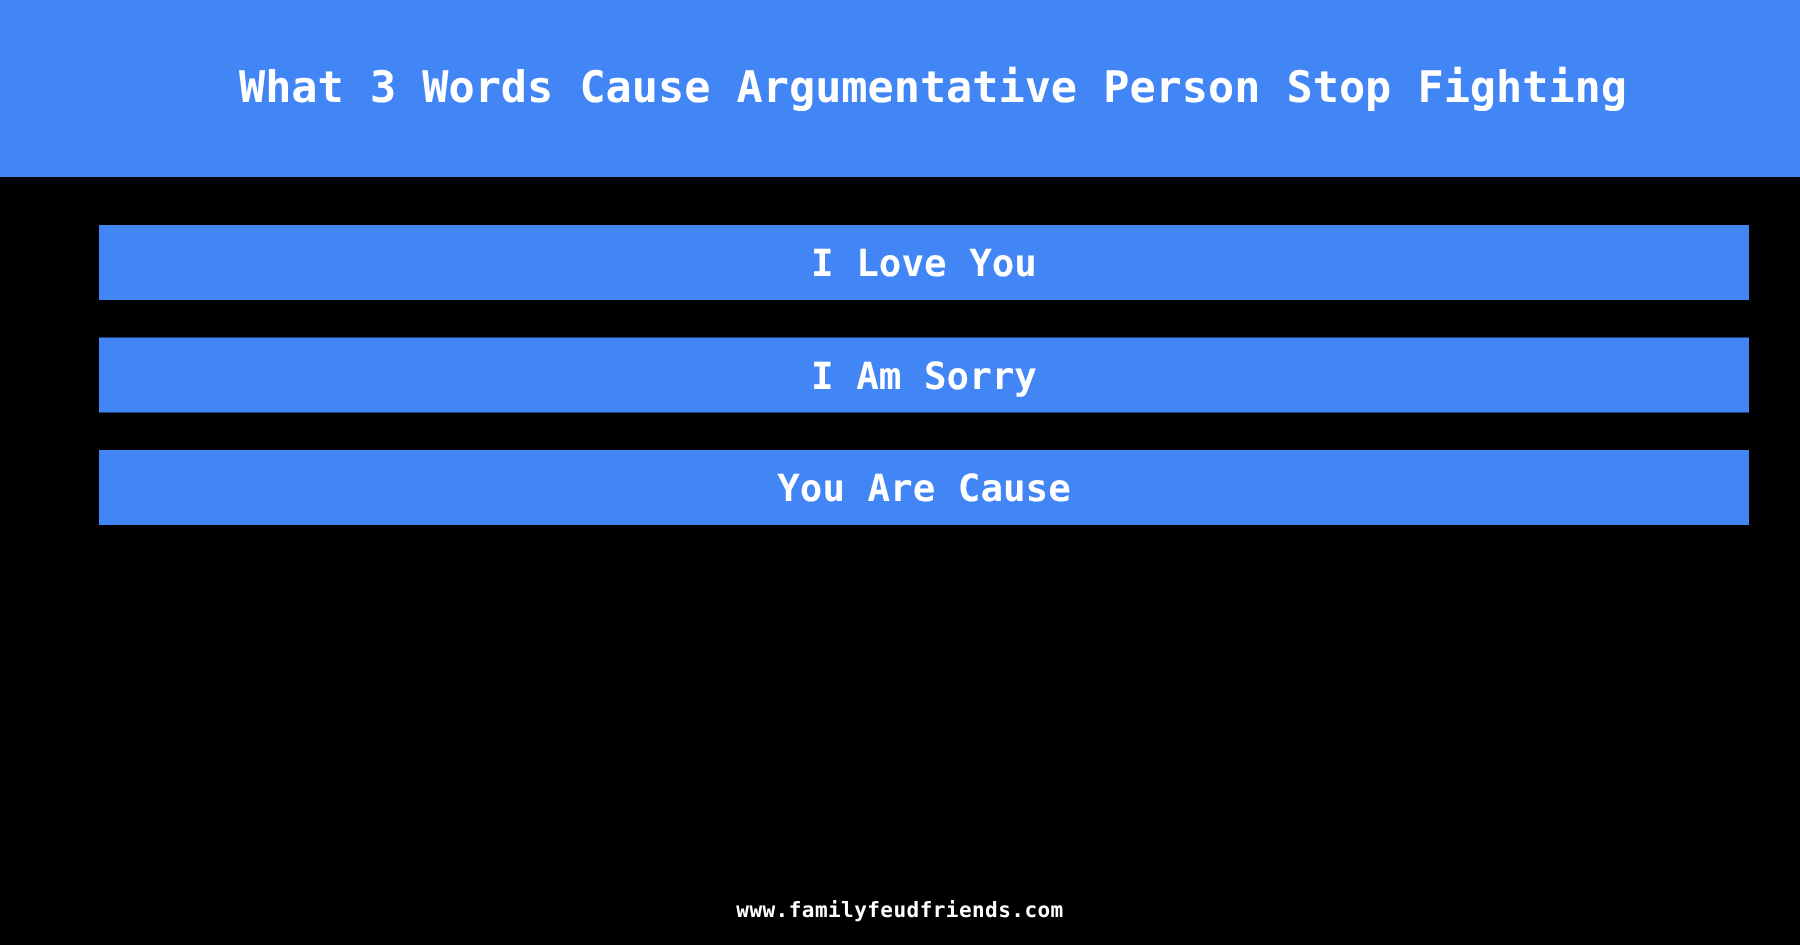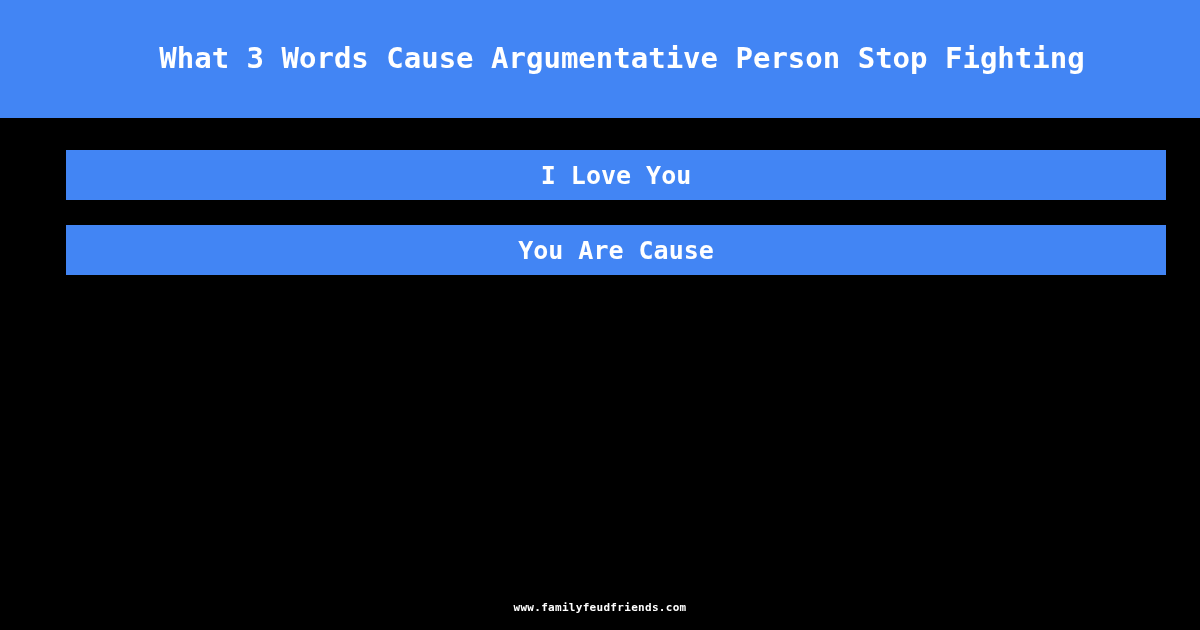--- a/index.html
+++ b/index.html
@@ -87,21 +87,21 @@
     height: 46px;
     background: #000000;
     display: flex;
     align-items: center;
     justify-content: center;
     flex: 0 0 auto;
   }
   .footer-text {
     color: #ffffff;
     font-family: "DejaVu Sans Mono", "Liberation Mono", monospace;
-    font-size: 11px;
+    font-size: 14px;
     font-weight: bold;
     letter-spacing: 0.3px;
     text-align: center;
     white-space: nowrap;
   }
 </style>
 </head>
 <body>
 
 <div class="card">
@@ -109,20 +109,23 @@
   <div class="header">
     <div class="header-title">What 3 Words Cause Argumentative Person Stop Fighting</div>
   </div>
 
   <div class="answers">
 
     <div class="answer-bar">
       <span class="answer-text">I Love You</span>
     </div>
 
+    <div class="answer-bar">
+      <span class="answer-text">I Am Sorry</span>
+    </div>
 
     <div class="answer-bar">
       <span class="answer-text">You Are Cause</span>
     </div>
 
   </div>
 
   <div class="body-space"></div>
 
   <div class="footer">

